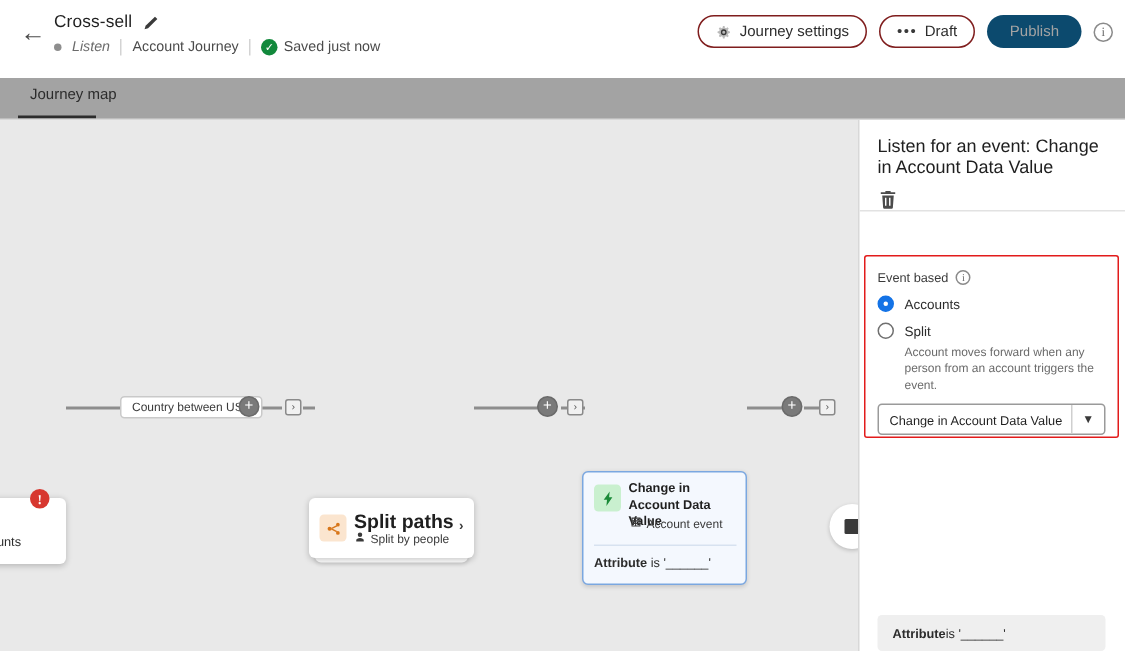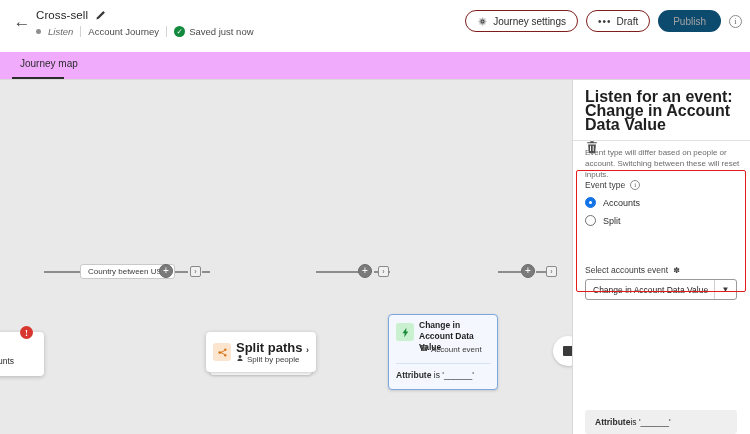--- a/index.html
+++ b/index.html
@@ -42,21 +42,21 @@
   .btn-publish {
     height:22px; border:none; border-radius:11px; background:#0c4a6e;
     display:flex; align-items:center; padding:0 15px;
     font-size:10px; color:#a3a3a3; cursor:default;
   }
   .info-ic { width:13px; height:13px; border-radius:50%; border:1.2px solid #8a8a8a;
     color:#6b6b6b; font-size:8.5px; display:flex; align-items:center; justify-content:center;
     font-family:"Liberation Serif", serif; cursor:pointer; }
 
   
-  .tabbar { position:absolute; left:0; top:52px; width:750px; height:28px; background:#f0abfc; }
+  .tabbar { position:absolute; left:0; top:52px; width:750px; height:28px; background:#a3a3a3; }
   .tab { position:absolute; left:14px; top:3px; font-size:10px; color:#2c2c2c; padding:3px 6px 8px 6px; cursor:pointer; }
   .tab-underline { position:absolute; left:12px; top:25px; width:52px; height:2px; background:#2c2c2c; }
   .hdr-divider { position:absolute; left:0; top:79px; width:750px; height:1px; background:#d8d8d8; }
 
   
   .canvas {
     position:absolute; left:0; top:80px; width:572px; height:354px;
     background:#e9e9e9; overflow:hidden;
   }
   .wire { position:absolute; height:1.5px; background:#8d8d8d; }
@@ -122,21 +122,21 @@
     box-shadow:0 1px 3px rgba(0,0,0,.2);
   }
   .end-sq { width:10px; height:10px; background:#3a3a3a; border-radius:1px; }
 
   
   .panel {
     position:absolute; left:572px; top:80px; width:178px; height:354px;
     background:#fff; border-left:1px solid #d8d8d8; overflow:hidden;
   }
   .p-head { position:absolute; left:0; top:0; width:178px; padding:10px 12px 0 12px; }
-  .p-title { font-size:16px; font-weight:bold; color:#1f1f1f; line-height:14px; }
+  .p-title { font-size:12px; font-weight:normal; color:#1f1f1f; line-height:14px; }
   .trash { margin-top:8px; width:14px; height:14px; cursor:pointer; display:block; }
   .p-divider { position:absolute; left:0; top:60px; width:178px; height:1px; background:#e2e2e2; }
 
   .p-note { position:absolute; left:12px; top:67px; width:156px; font-size:8px; color:#6b6b6b; line-height:11px; }
 
   .redbox {
     position:absolute; left:576px; top:170px; width:170px; height:122px;
     border:1.6px solid #e21b1b; border-radius:2px; pointer-events:none;
   }
 
@@ -311,44 +311,40 @@
   <div class="p-head">
     <div class="p-title">Listen for an event: Change in Account Data Value</div>
     <span class="trash">
       <svg viewBox="0 0 16 16" width="14" height="14">
           <path fill="#4b4b4b" d="M6 1.5h4v1h3.5v1.3h-11V2.5H6zM3.6 5h8.8l-.7 9.2a.9.9 0 0 1-.9.8H5.2a.9.9 0 0 1-.9-.8zm2.1 1.6v6.1h1.1V6.6zm3.1 0v6.1h1.1V6.6z"></path>
         </svg>
     </span>
   </div>
   <div class="p-divider"></div>
 
-  <div class="p-note">Event type will differ based on people or account. Switching between these will reset inputs.</div>
 
   <div class="sec" style="left:12px; top:100px; width:154px;">
     <div class="lbl-row">
-      <span class="f-label">Event type</span>
+      <span class="f-label">Event based</span>
       <span class="i-ic">i</span>
     </div>
 
     <div class="radio-row">
       <span class="radio on"></span>
       <span class="radio-lbl">Accounts</span>
     </div>
 
     <div class="radio-row">
       <span class="radio"></span>
       <span class="radio-lbl">Split</span>
     </div>
+    <div class="radio-help">Account moves forward when any person from an account triggers the event.</div>
   </div>
 
   <div class="sec" style="left:12px; top:185px; width:154px;">
-    <div class="lbl-row">
-      <span class="f-label">Select accounts event</span>
-      <span class="req-star">✽</span>
-    </div>
     <div class="select">
       <span class="sv">Change in Account Data Value</span>
       <span class="sarrow">▼</span>
     </div>
   </div>
 
 
   <div class="attr-chip">
     <b>Attribute</b>
       <span> is '______'</span>

